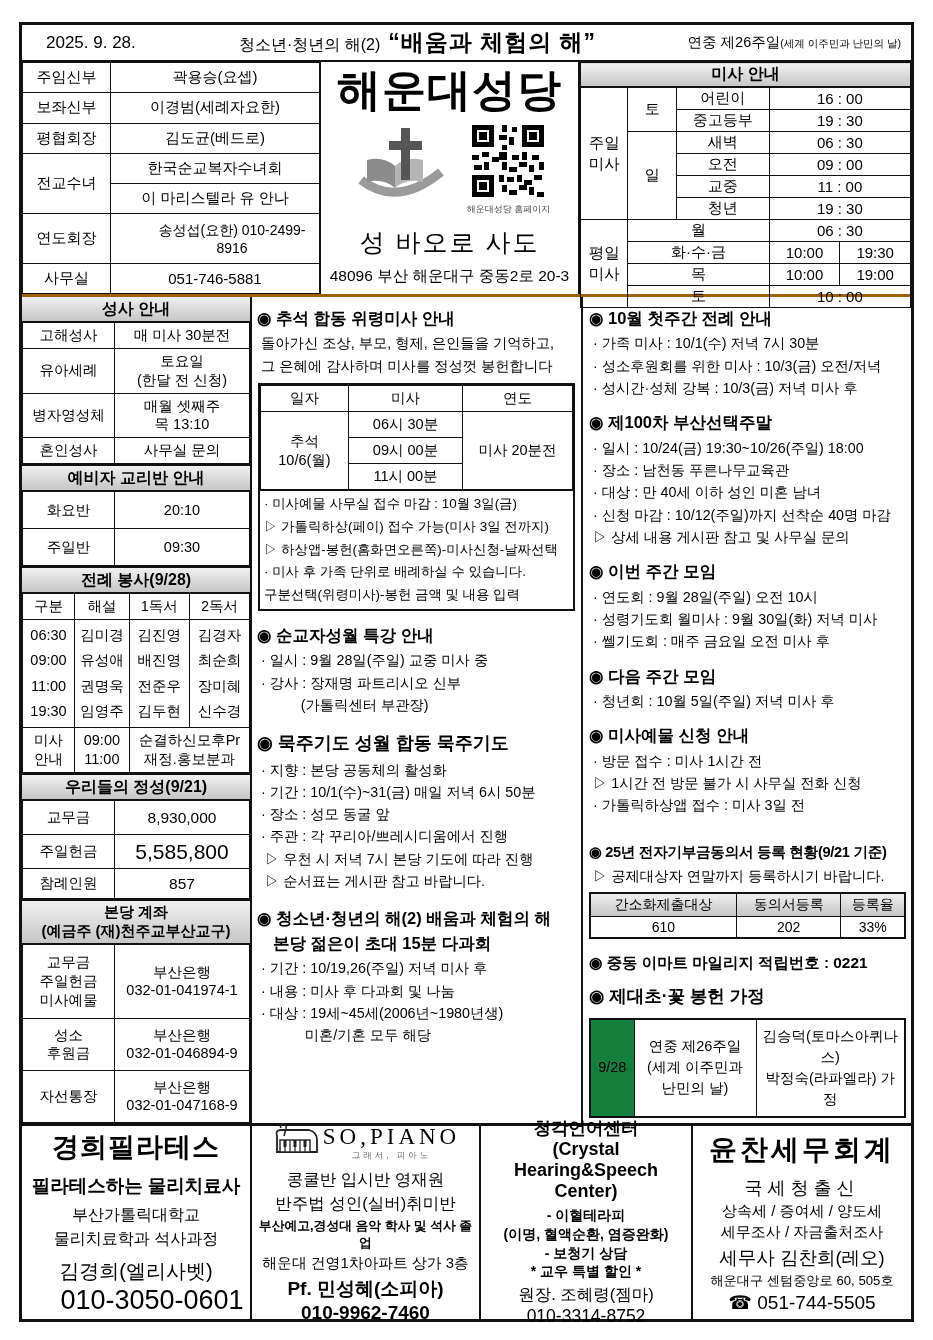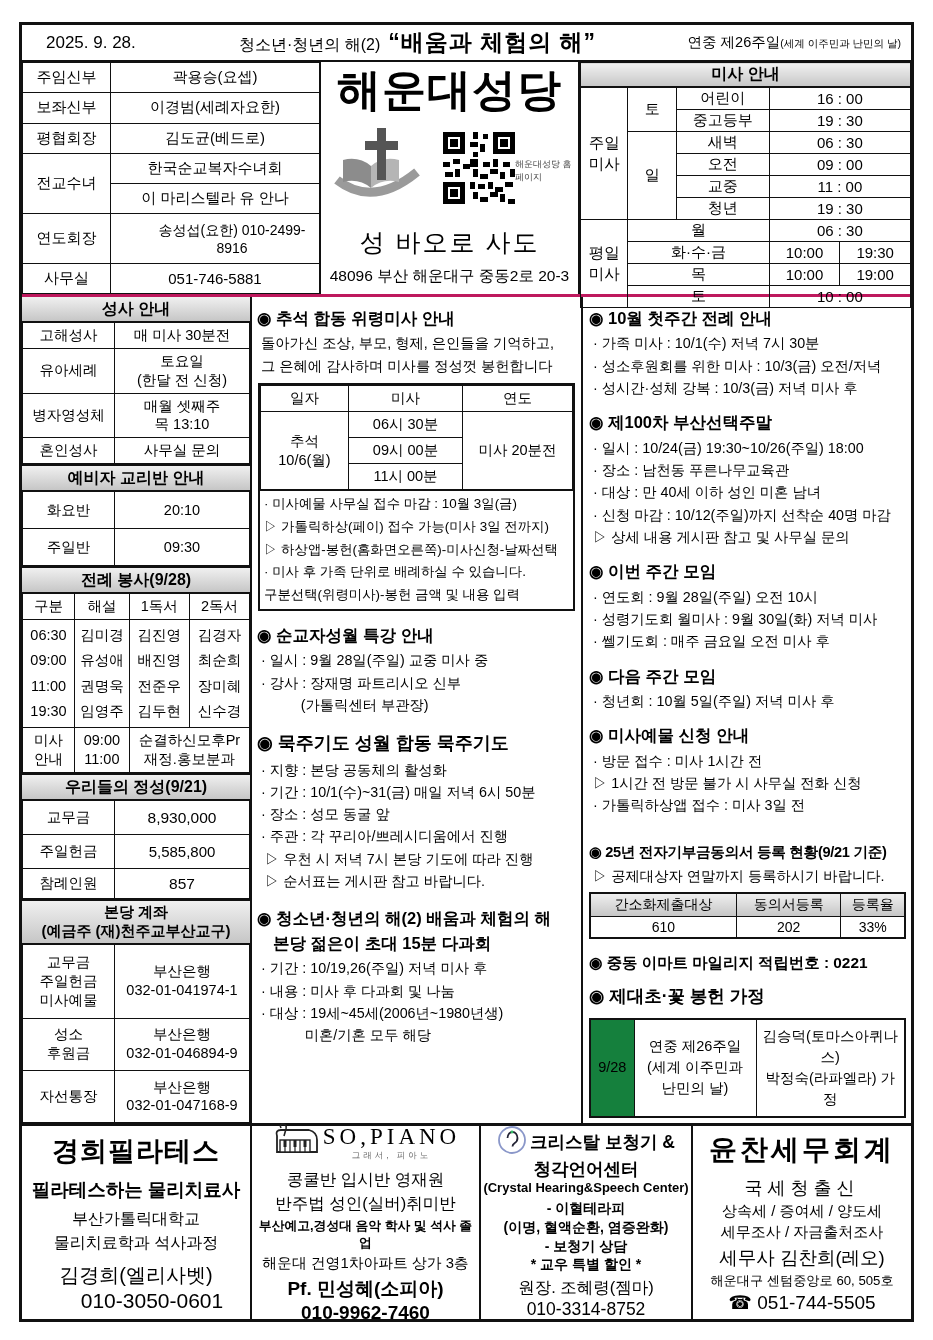--- a/index.html
+++ b/index.html
@@ -11,35 +11,35 @@
   
   .strip { height: 37px; border-bottom: 2px solid #111; display: flex; align-items: center; padding: 0 10px; }
   .strip .date { font-size: 17px; width: 170px; padding-left: 14px; }
   .strip .theme { flex: 1; display: flex; align-items: baseline; justify-content: center; gap: 8px; }
   .strip .theme-prefix { font-size: 16px; }
   .strip .theme-title { font-size: 23px; font-weight: 800; letter-spacing: 1px; }
   .strip .right { width: 268px; text-align: right; font-size: 14.5px; white-space: nowrap; }
   .strip .right .small { font-size: 10.5px; }
 
   
-  .topsec { height: 235px; display: flex; border-bottom: 3px solid #be185d; }
+  .topsec { height: 235px; display: flex; border-bottom: 3px solid #a16207; }
   .top-left { width: 299px; border-right: 1px solid #111; }
   .top-center { width: 259px; border-right: 2px solid #111; display: flex; flex-direction: column; align-items: center; padding: 2px 4px; }
   .top-right { flex: 1; }
 
   table { border-collapse: collapse; width: 100%; }
   td { border: 1px solid #111; text-align: center; vertical-align: middle; }
 
   .staff-table { height: 100%; }
   .staff-table td { font-size: 15px; padding: 2px 3px; }
   .staff-table .lab { width: 88px; }
 
   .church-name { font-size: 44px; font-weight: 800; letter-spacing: 1px; line-height: 1.1; margin-top: 2px; }
   .logo-row { display: flex; align-items: center; justify-content: center; gap: 14px; margin-top: 8px; }
-  .qr-wrap { display: flex; align-items: center; }
+  .qr-wrap { display: flex; flex-direction: column; align-items: center; }
   .qr-caption { font-size: 9px; color: #444; margin-top: 2px; }
   .patron { font-size: 25px; letter-spacing: 2px; margin-top: 8px; }
   .address { font-size: 15.5px; margin-top: 7px; white-space: nowrap; }
 
   .mass-table { height: 100%; }
   .mass-table td { font-size: 15px; padding: 1px 2px; }
   .mass-table .hdr { background: linear-gradient(180deg,#f1f1f1,#c6c6c6); font-weight: 700; font-size: 16px; border-bottom: 2px solid #111; }
   .mass-table .grp { width: 47px; font-size: 15.5px; }
   .mass-table .day { width: 48px; }
   .mass-table .nm { width: 92px; }
@@ -91,34 +91,34 @@
   .ad:last-child { border-right: none; }
   .ad1 { width: 230px; }
   .ad2 { width: 229px; position: relative; }
   .ad3 { width: 212px; }
   .ad4 { flex: 1; }
 
   .ad1-title { font-size: 27px; font-weight: 800; letter-spacing: 1px; }
   .ad1-sub { font-size: 18.5px; font-weight: 800; margin-top: 8px; }
   .ad1-line { font-size: 16px; margin-top: 3px; }
   .ad1-name { font-size: 20px; margin-top: 8px; }
-  .ad1-phone { font-size: 21px; margin-left: 32px; }
+  .ad1-phone { font-size: 27px; margin-left: 32px; }
 
   .ad2-brandrow { display: flex; align-items: center; gap: 0; }
   .ad2-brand { font-family: "Liberation Serif", serif; font-size: 23px; letter-spacing: 4px; }
   .ad2-brandsub { font-size: 8.5px; color: #666; letter-spacing: 3px; }
   .ad2-line { font-size: 16.5px; margin-top: 2px; }
   .ad2-line.small { font-size: 12.8px; font-weight: 700; margin-top: 3px; }
   .ad2-line.mid { font-size: 14.8px; }
   .ad2-name { font-size: 19px; font-weight: 700; margin-top: 3px; }
   .ad2-phone { font-size: 19px; font-weight: 700; }
 
   .ad3-titlerow { display: flex; align-items: center; gap: 3px; }
   .ad3-title { font-size: 17.5px; font-weight: 800; line-height: 1.15; }
-  .ad3-sub { font-size: 13px; font-weight: 800; margin-top: 1px; }
+  .ad3-sub { font-size: 18px; font-weight: 800; margin-top: 1px; }
   .ad3-line { font-size: 14px; font-weight: 600; line-height: 1.35; }
   .ad3-name { font-size: 16.5px; margin-top: 3px; }
   .ad3-phone { font-size: 17.5px; }
 
   .ad4-title { font-family: "Liberation Serif", serif; font-size: 28px; font-weight: 700; letter-spacing: 3px; }
   .ad4-sub { font-family: "Liberation Serif", serif; font-size: 18px; letter-spacing: 5px; margin-top: 7px; }
   .ad4-line { font-size: 15px; margin-top: 2px; }
   .ad4-name { font-size: 18.5px; margin-top: 3px; }
   .ad4-addr { font-size: 13.2px; margin-top: 2px; }
   .ad4-phone { font-size: 19px; margin-top: 1px; }
@@ -348,21 +348,21 @@
 
       <div class="lhdr">우리들의 정성(9/21)</div>
       <table>
         <tbody>
             <tr>
               <td class="lab" style="height:34px;">교무금</td>
             <td style="font-size:15.5px;">8,930,000</td>
             </tr>
         <tr>
               <td class="lab" style="height:34px;">주일헌금</td>
-            <td style="font-size:15px;">5,585,800</td>
+            <td style="font-size:21px;">5,585,800</td>
             </tr>
         <tr>
               <td class="lab" style="height:30px;">참례인원</td>
             <td style="font-size:15.5px;">857</td>
             </tr>
       </tbody>
         </table>
 
       <div class="lhdr ml" style="font-size:15px;">본당 계좌
 (예금주 (재)천주교부산교구)</div>
@@ -565,30 +565,20 @@
       </div>
       <div class="ad2-line" style="margin-top:5px;">콩쿨반 입시반 영재원</div>
       <div class="ad2-line">반주법 성인(실버)취미반</div>
       <div class="ad2-line small">부산예고,경성대 음악 학사 및 석사 졸업</div>
       <div class="ad2-line mid">해운대 건영1차아파트 상가 3층</div>
       <div class="ad2-name">Pf. 민성혜(소피아)</div>
       <div class="ad2-phone">010-9962-7460</div>
     </div>
 
     <div class="ad ad3">
-      <div class="ad3-titlerow">
-        <span>
-          <svg width="30" height="30" viewBox="0 0 30 30">
-            <circle cx="15" cy="15" r="13" fill="none" stroke="#8a97c9" stroke-width="1.8"></circle>
-            <path d="M10.5 13 a5 6 0 1 1 10 0 q0 3.5 -3 5.2 q-2 1.3 -2 3.3" fill="none" stroke="#223" stroke-width="1.8"></path>
-            <circle cx="15" cy="7" r="1.4" fill="#3b6"></circle>
-          </svg>
-        </span>
-        <span class="ad3-title">크리스탈 보청기 &amp;</span>
-      </div>
       <div class="ad3-title">청각언어센터</div>
       <div class="ad3-sub">(Crystal Hearing&amp;Speech Center)</div>
       <div class="ad3-line" style="margin-top:4px;">- 이혈테라피</div>
       <div class="ad3-line">(이명, 혈액순환, 염증완화)</div>
       <div class="ad3-line">- 보청기 상담</div>
       <div class="ad3-line">* 교우 특별 할인 *</div>
       <div class="ad3-name">원장. 조혜령(젬마)</div>
       <div class="ad3-phone">010-3314-8752</div>
     </div>
 

